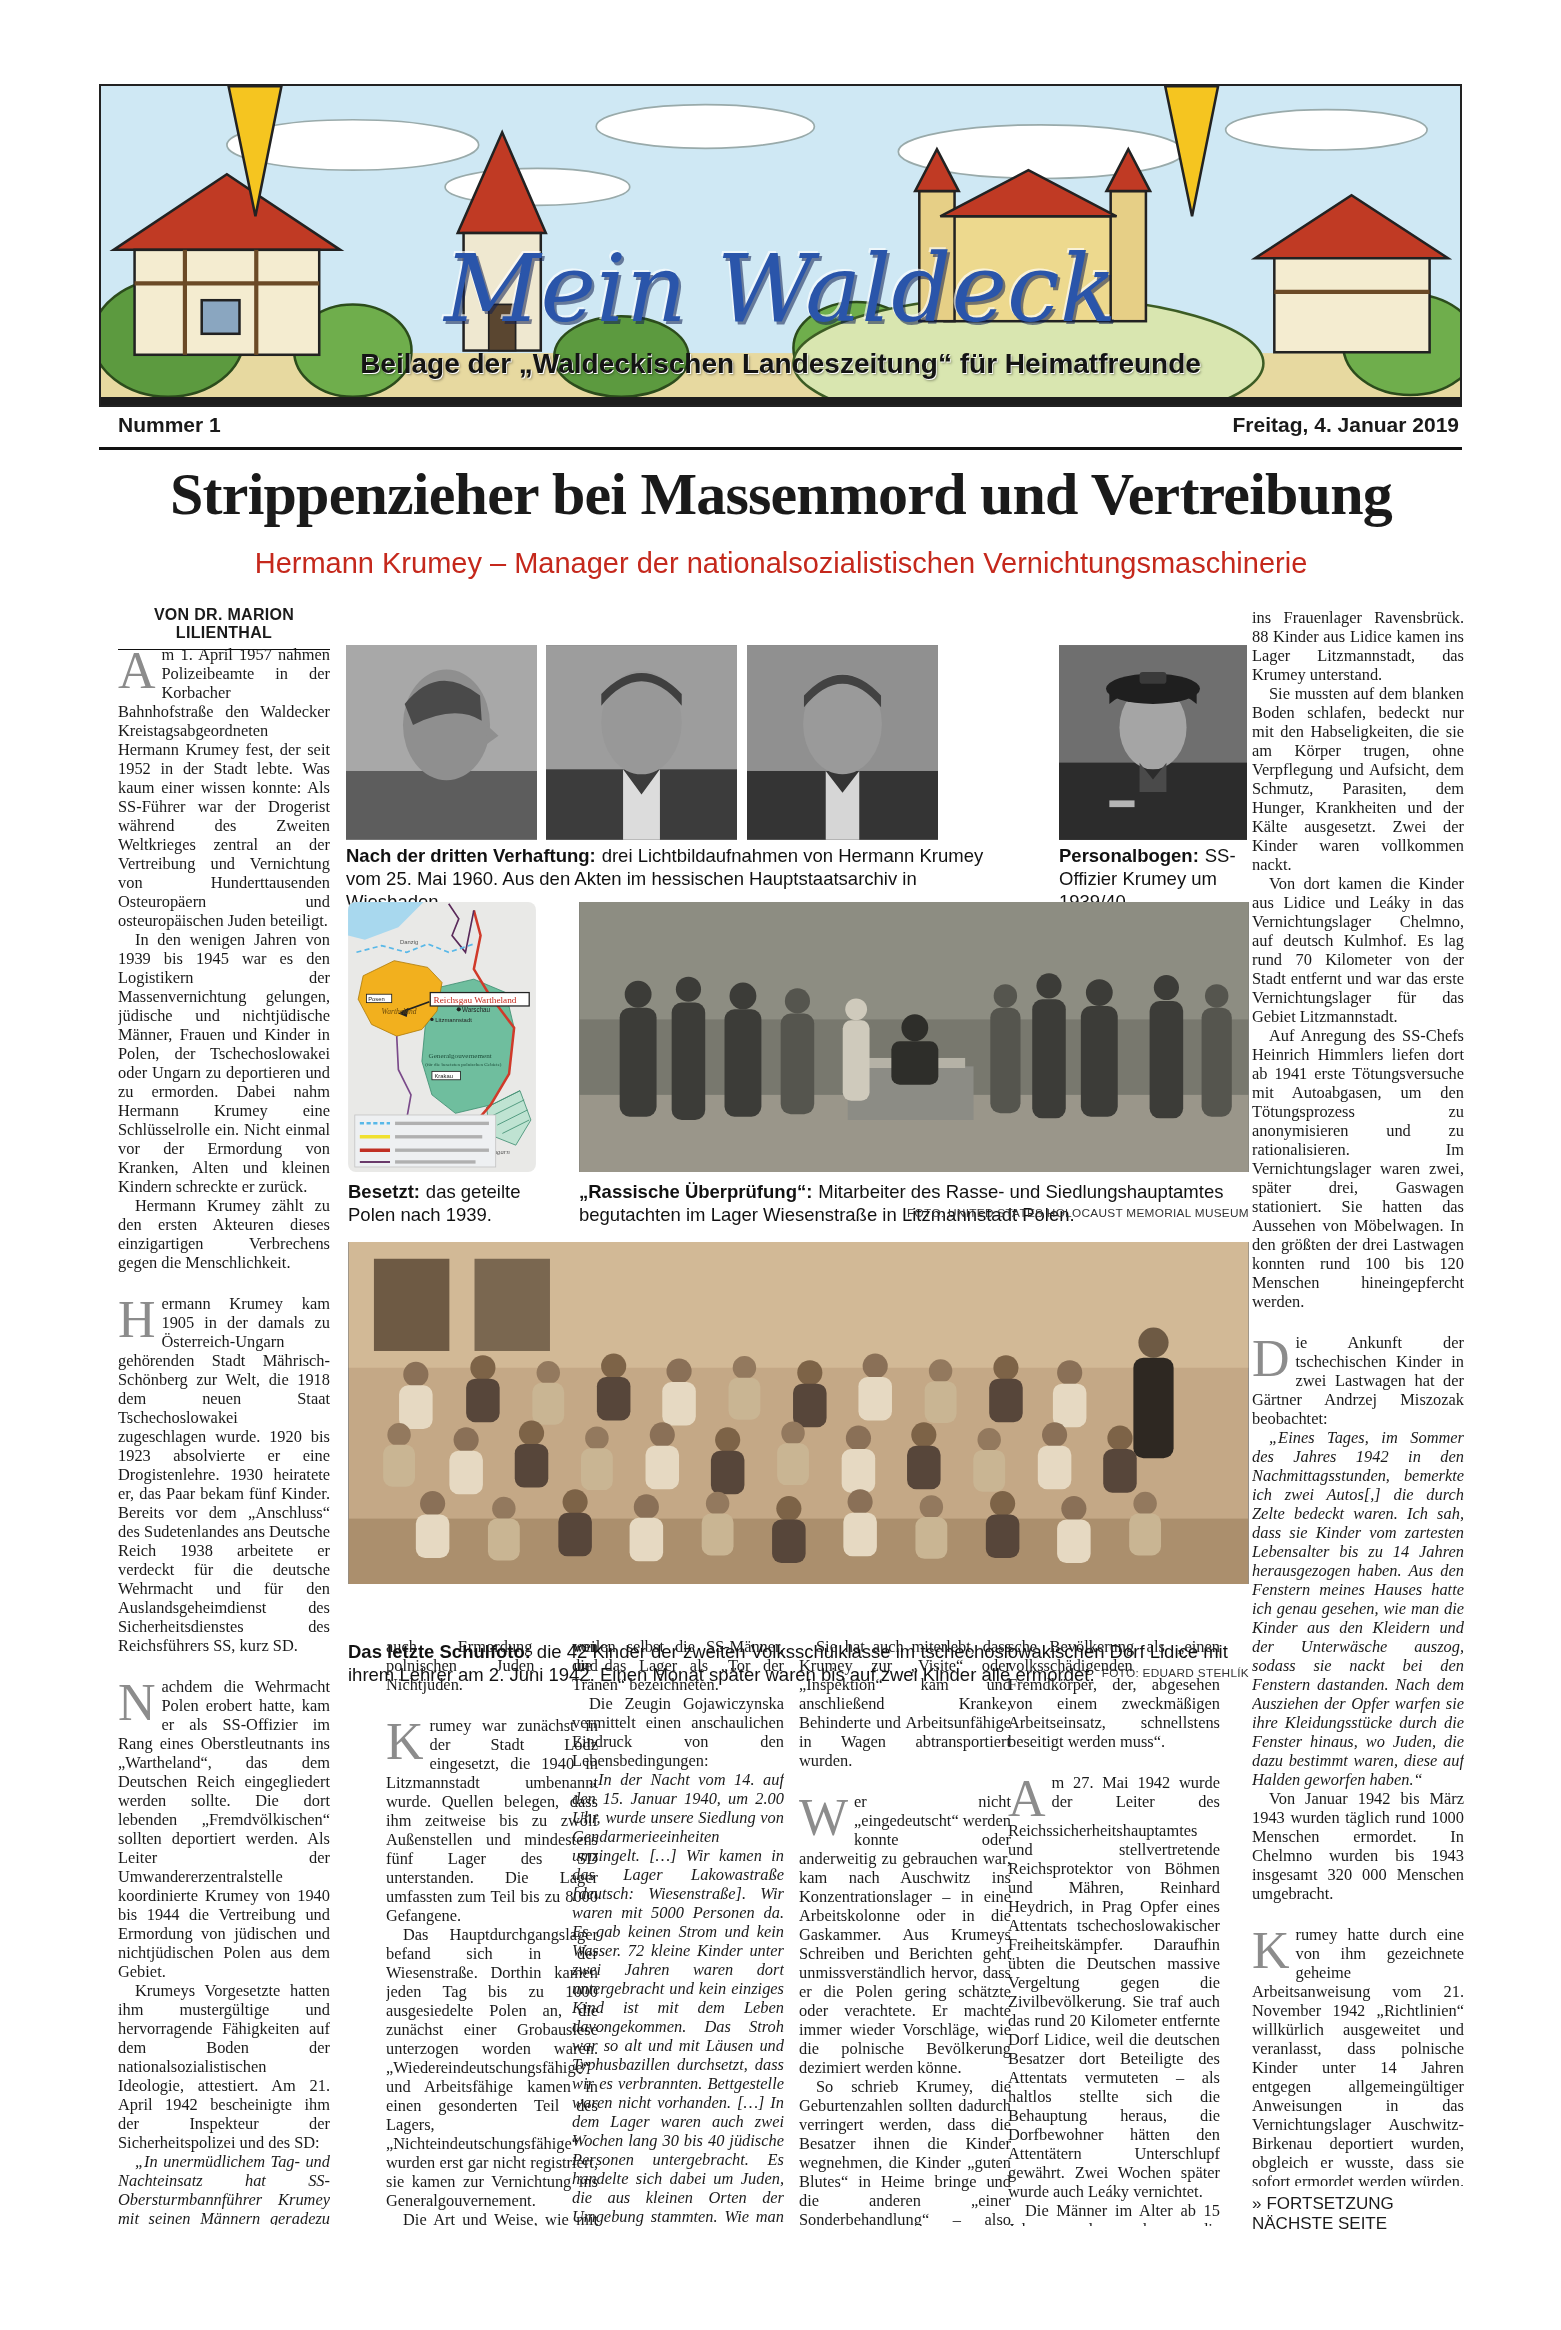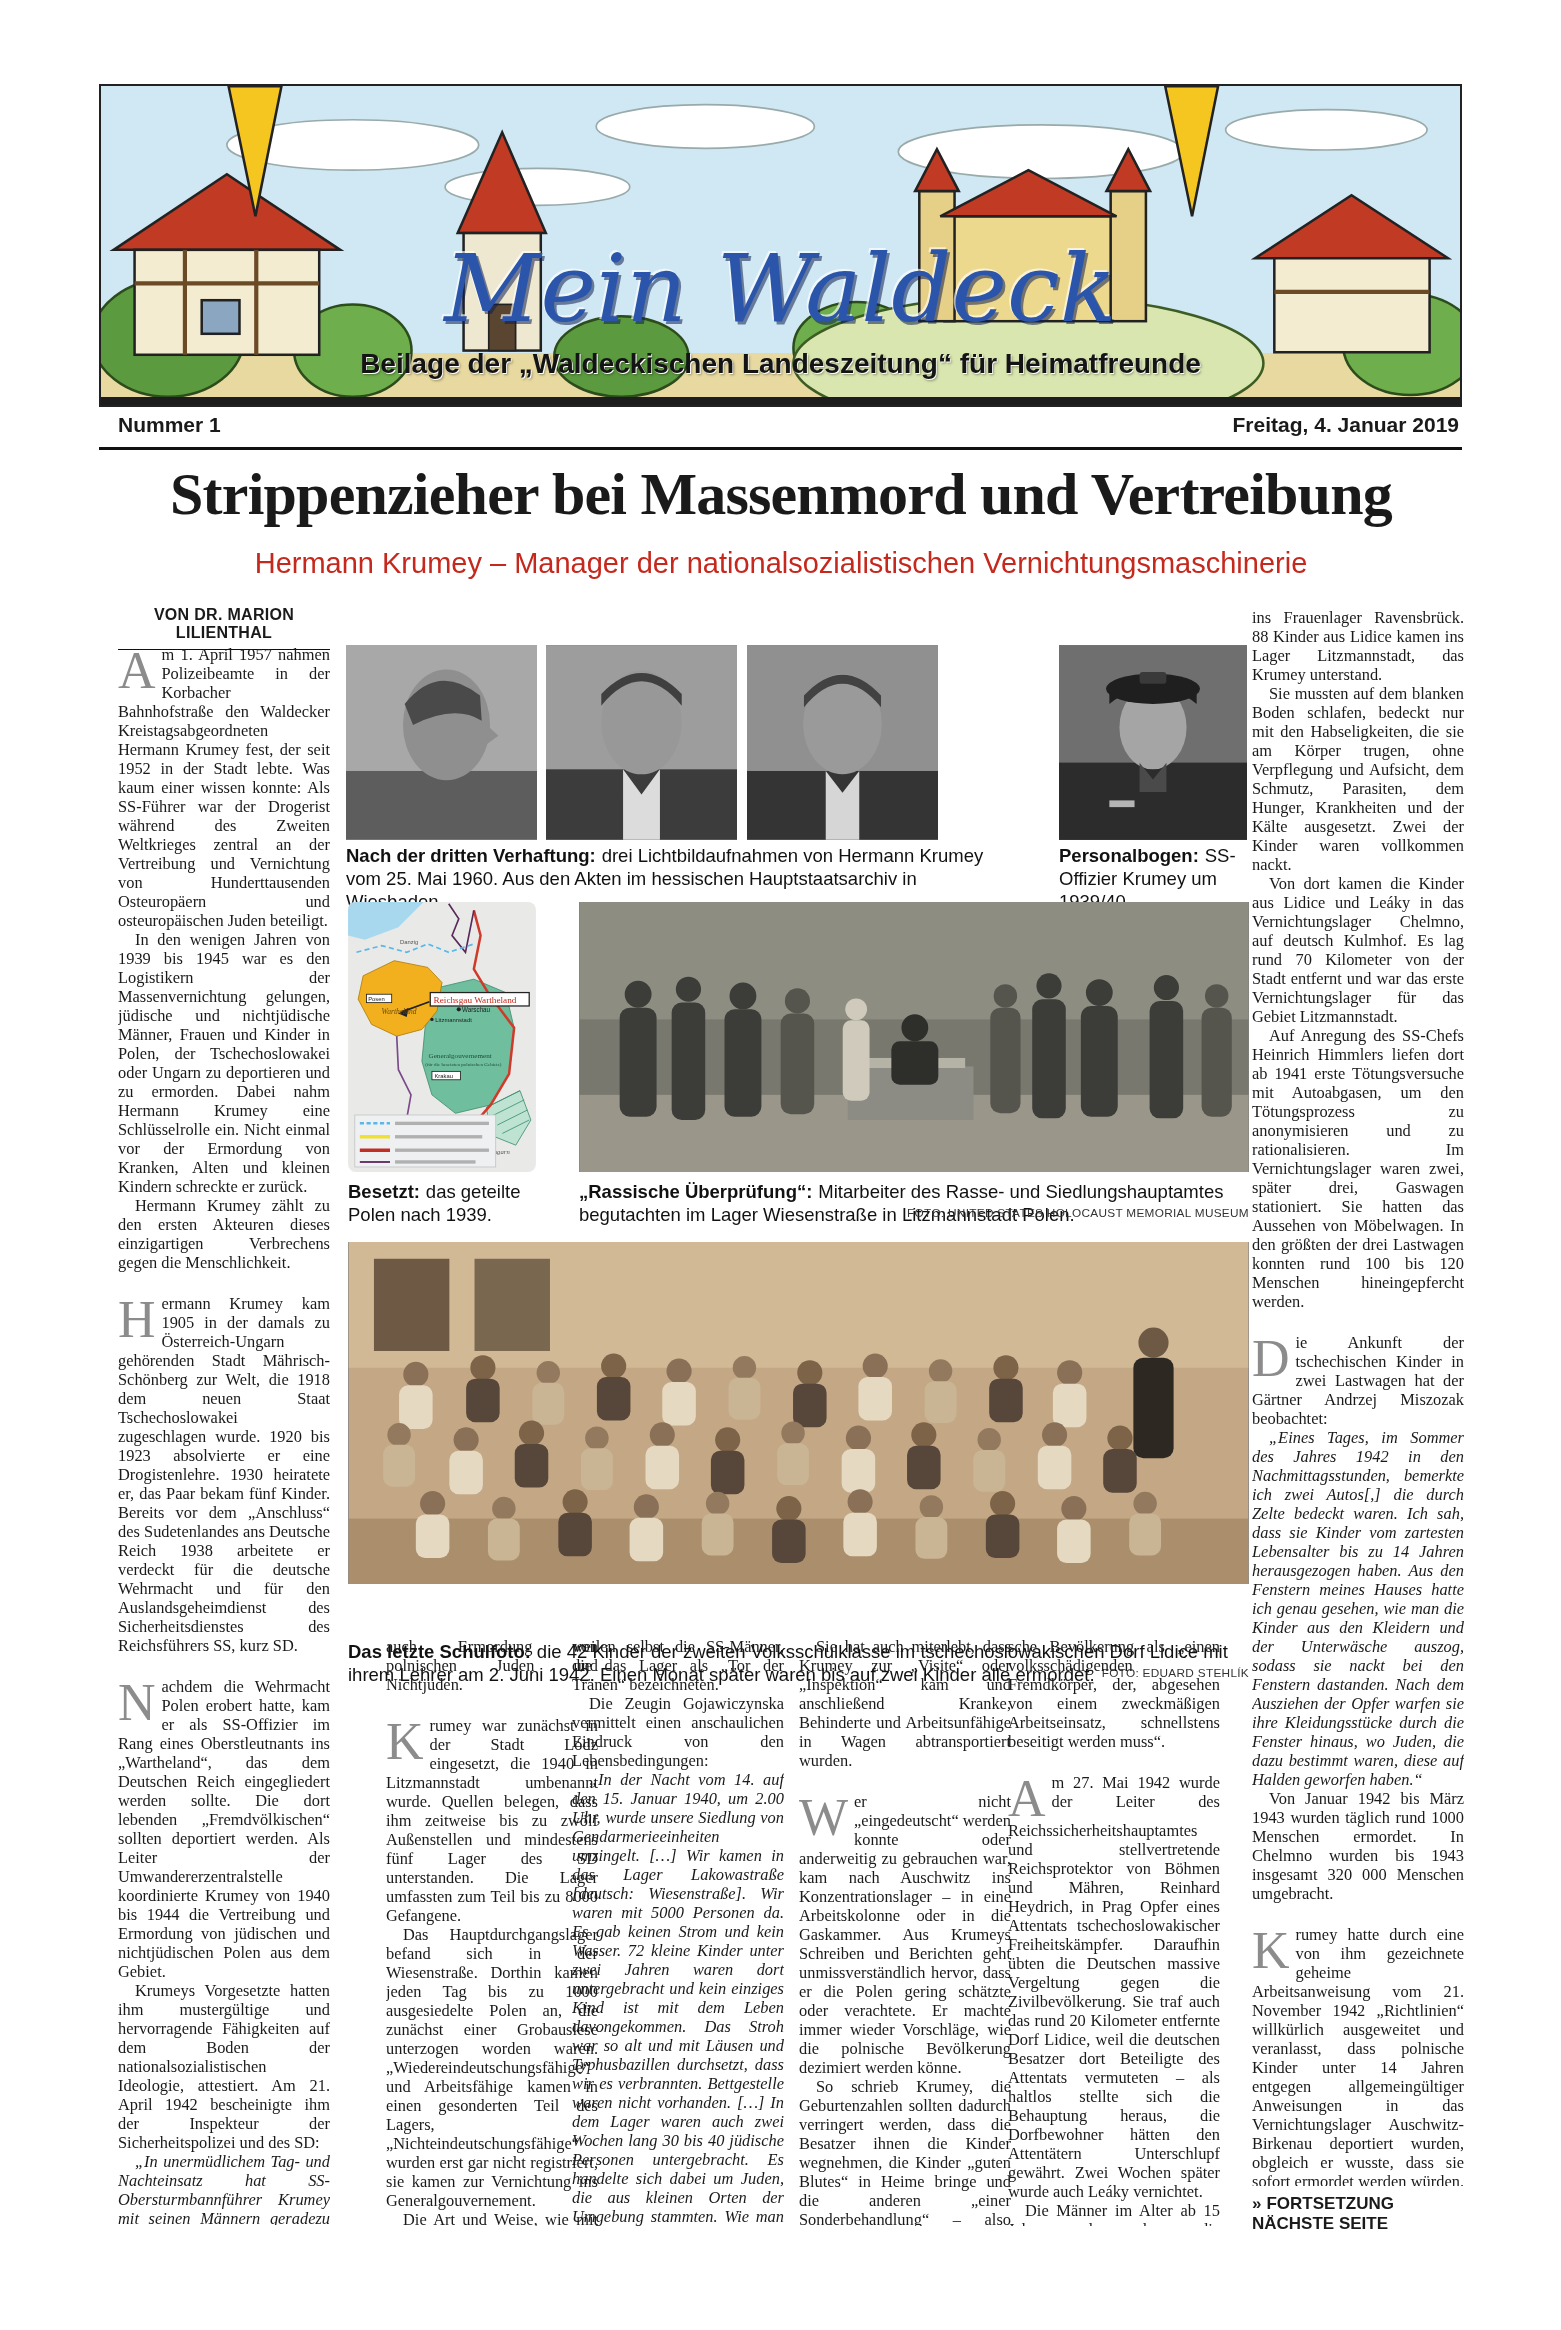--- a/index.html
+++ b/index.html
@@ -41,21 +41,21 @@
   .col p.qt{font-style:italic;}
   .dc{float:left;font-size:52px;line-height:45px;padding:3.4px 5.9px 0 0;color:#8c8c8c;
       font-family:"Liberation Serif",serif;}
   .c1{left:118px;top:645px;height:1580px;}
   .c2{left:346px;top:1637px;height:589px;margin-left:40px;}
   .c3{left:572px;top:1637px;height:589px;}
   .c4{left:799px;top:1637px;height:589px;}
   .c5{left:1008px;top:1637px;height:589px;}
   .c6{left:1252px;top:608px;height:1578px;}
   .contline{position:absolute;left:1252px;top:2194px;width:212px;
-      font-family:"Liberation Sans",sans-serif;font-weight:bold;font-size:17px;}
+      font-family:"Liberation Sans",sans-serif;font-weight:normal;font-size:17px;}
   .contline .arr{margin-right:5px;}
   
   .photo{position:absolute;overflow:hidden;background:#888;}
   .photo svg{display:block;}
   
   .capt{position:absolute;font-family:"Liberation Sans",sans-serif;font-size:18.5px;
         line-height:23px;color:#111;text-align:left;}
   .capt .lead{font-weight:bold;margin-right:5.9px;}
   .credit{position:absolute;right:0;bottom:2.5px;font-size:11.8px;letter-spacing:0.3px;color:#333;
           font-family:"Liberation Sans",sans-serif;}

